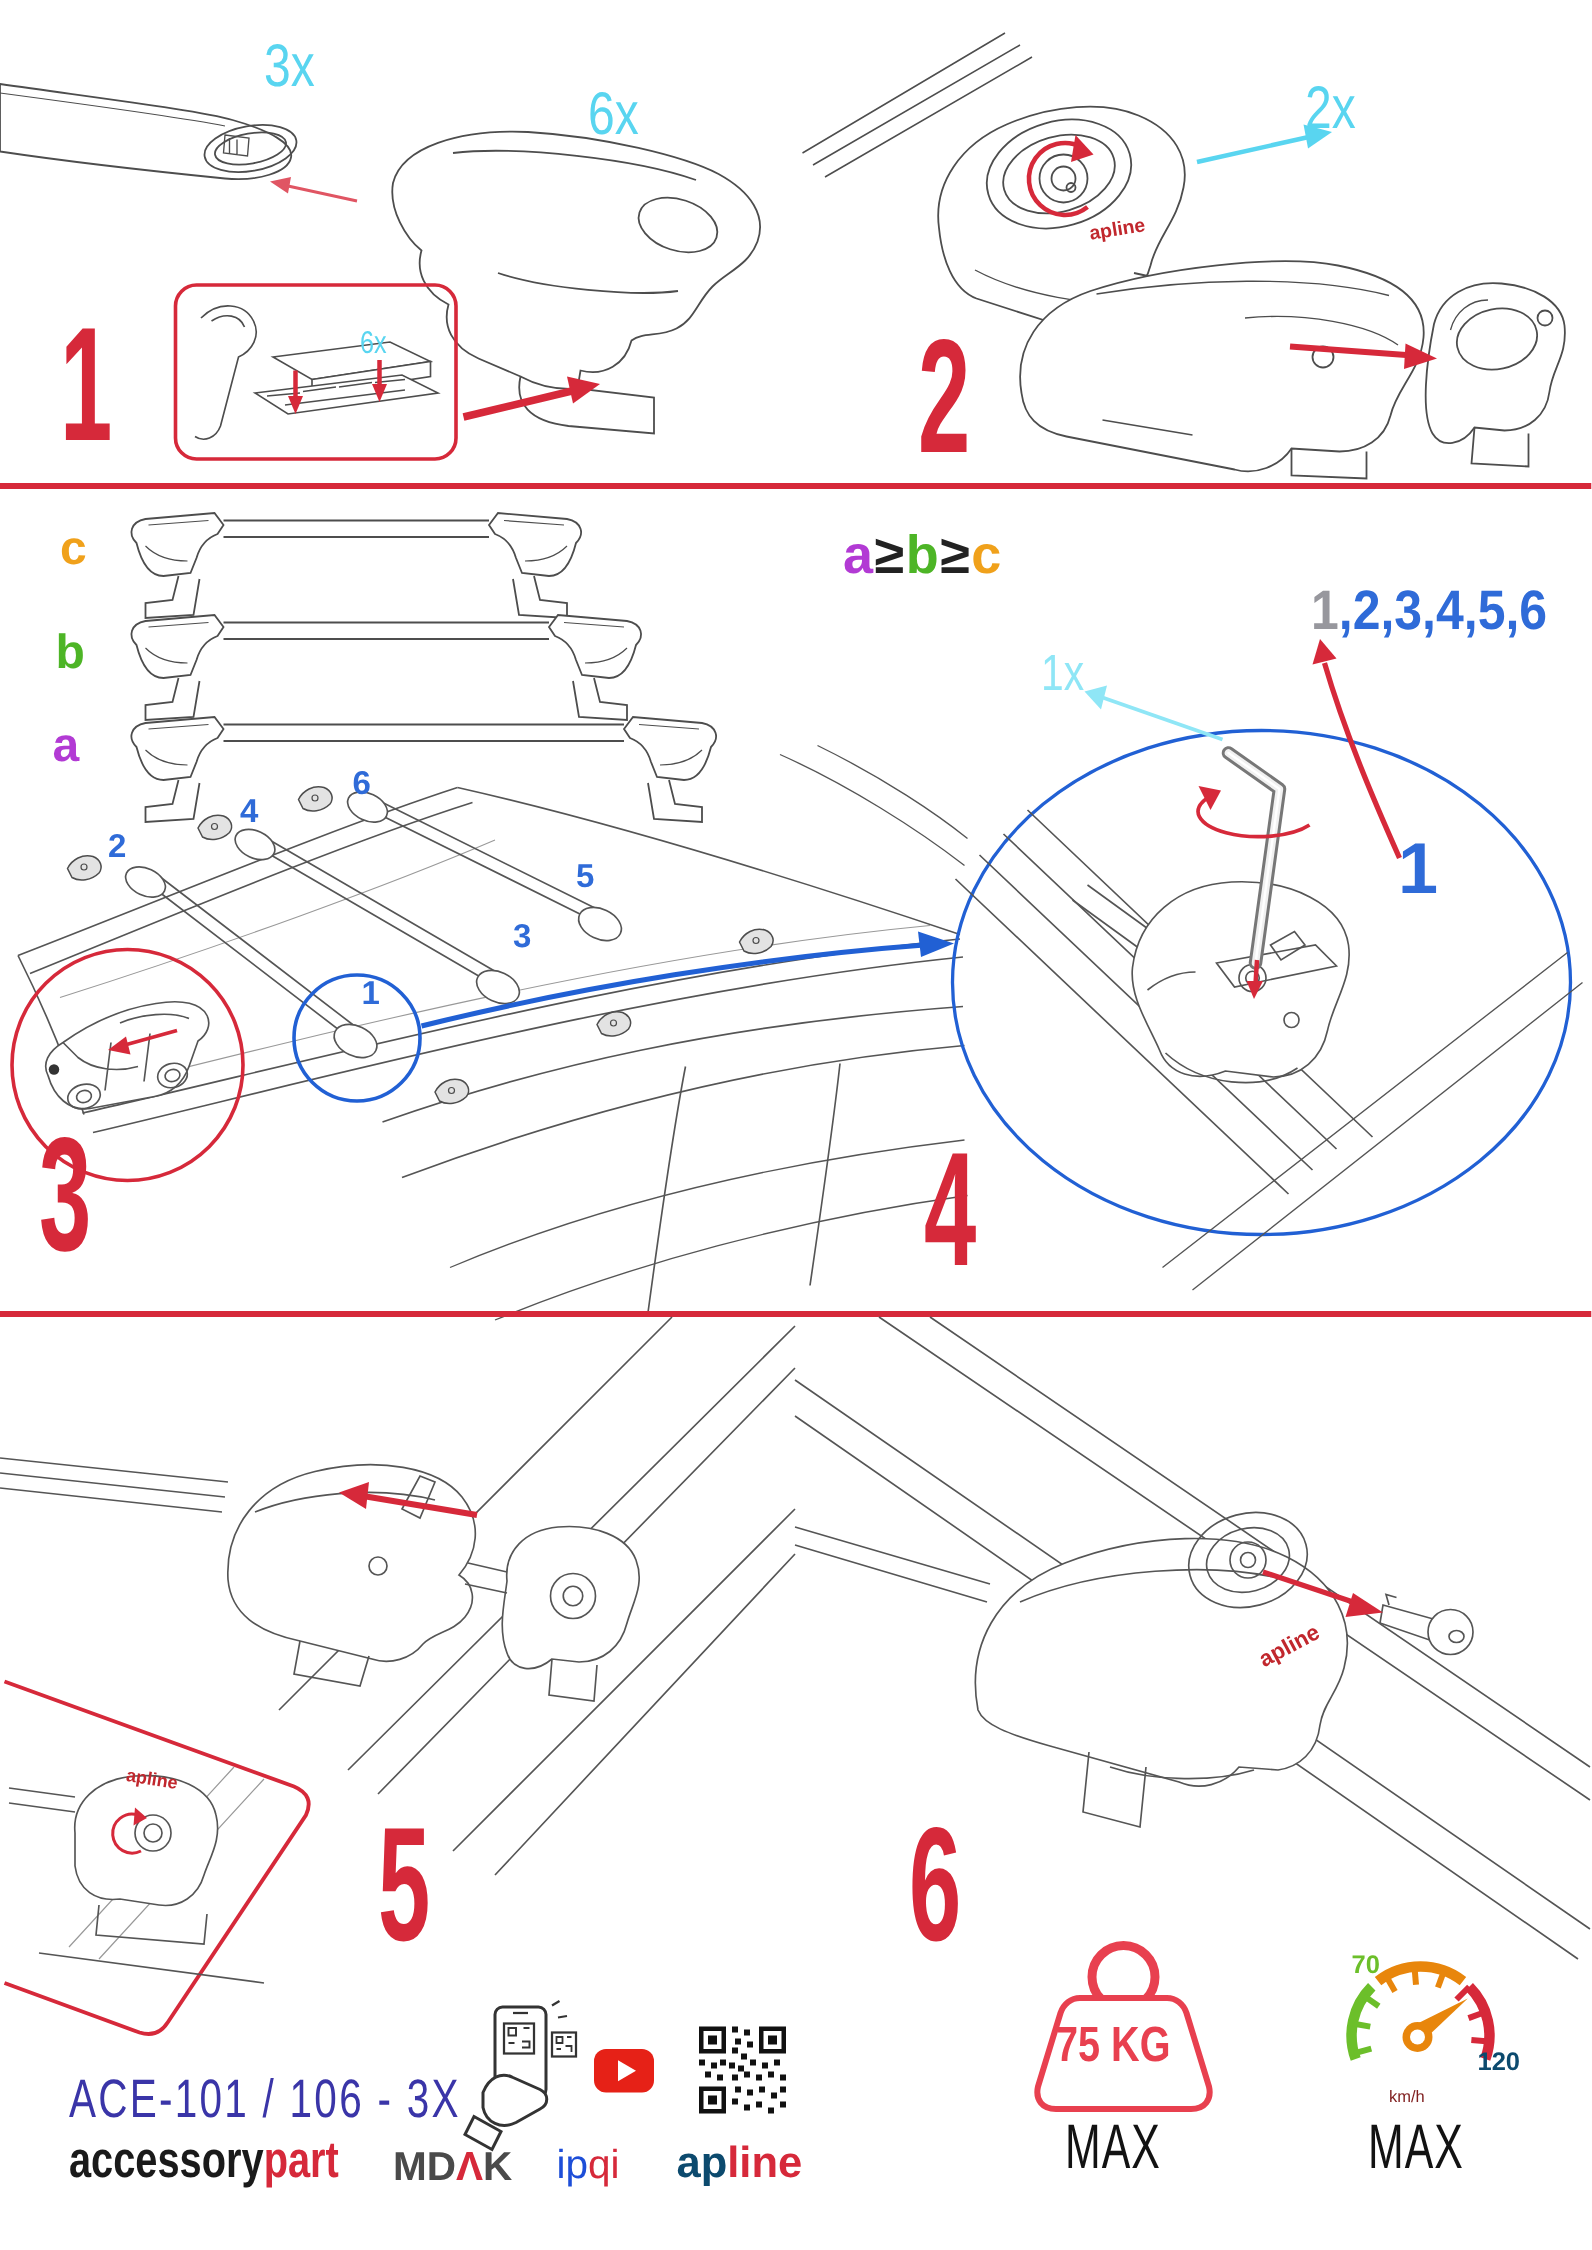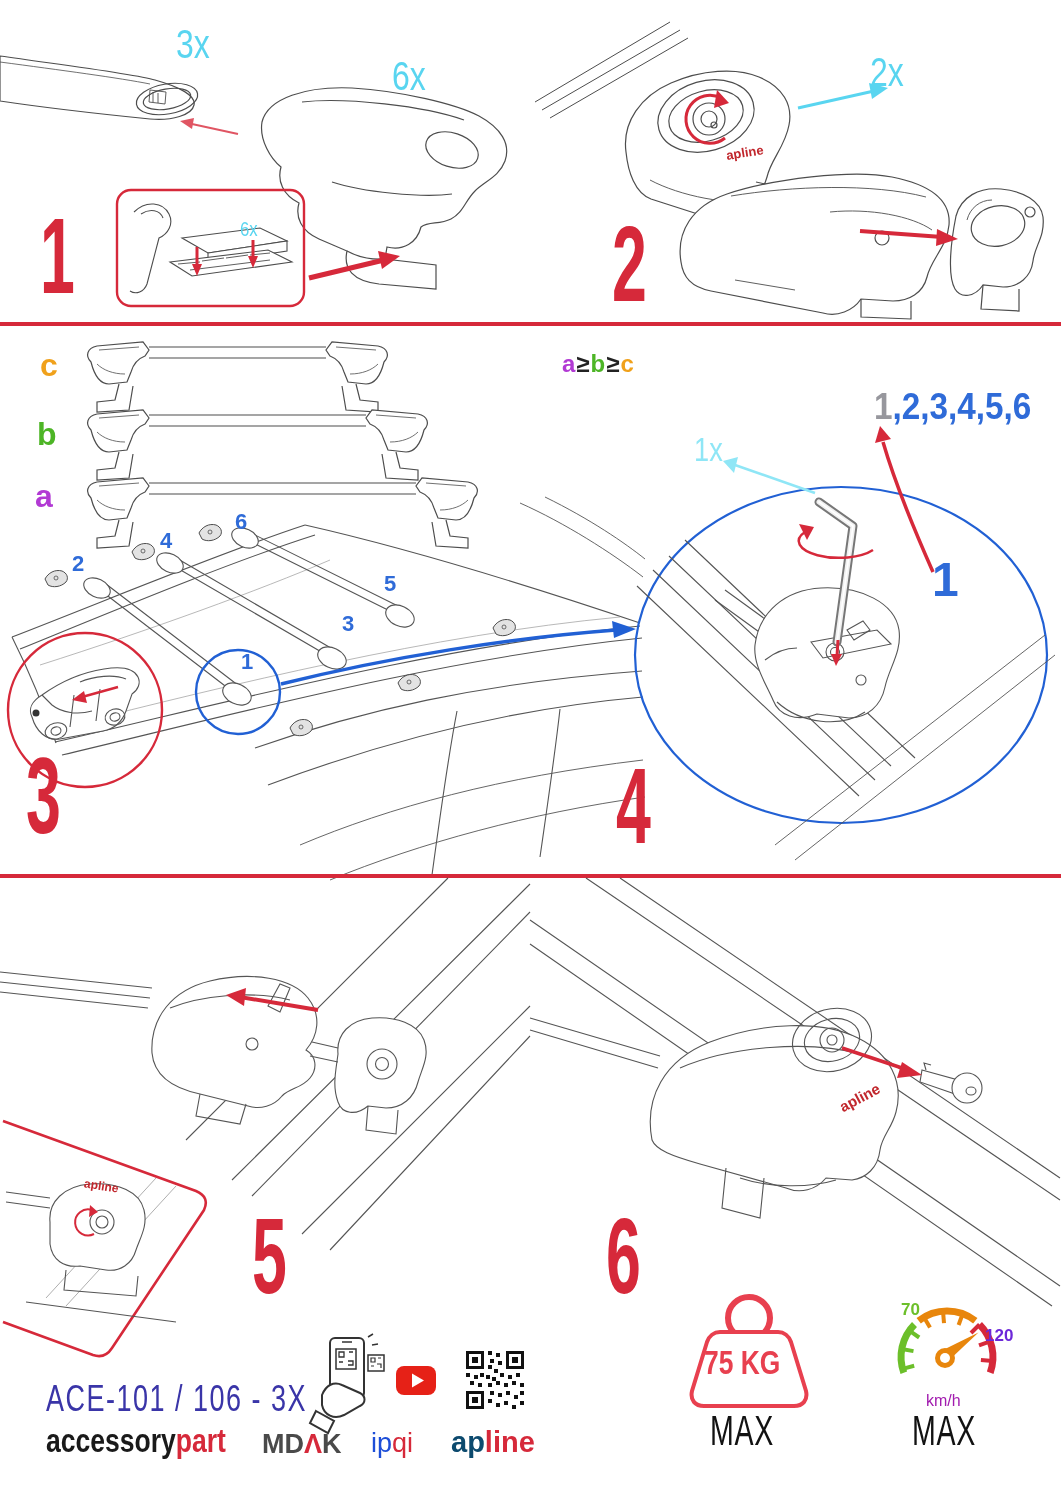--- a/index.html
+++ b/index.html
@@ -5,34 +5,34 @@
   html,body{margin:0;padding:0;background:#fff;}
   #page{position:relative;width:1061px;height:1500px;background:#fff;overflow:hidden;
         font-family:Liberation Sans, sans-serif;padding-left:41px;}
   svg{position:absolute;overflow:visible;}
   .t{position:absolute;white-space:nowrap;line-height:1;}
   .cyan{color:#59d5f0;font-size:40px;font-weight:400;transform:scaleX(.8);transform-origin:left top;}
   .cyan-sm{color:#59d5f0;font-size:21px;transform:scaleX(.8);transform-origin:left top;}
   .cyan-lt{color:#8fe6f6;font-size:34px;transform:scaleX(.8);transform-origin:left top;}
   .stepnum{color:#d6293a;font-size:108px;font-weight:700;transform:scaleX(.58);transform-origin:left top;letter-spacing:-3px;}
   .sizelbl{font-size:32px;font-weight:700;}
-  .rule{font-size:24px;font-weight:700;letter-spacing:1px;}
+  .rule{font-size:36px;font-weight:700;letter-spacing:1px;}
   .roofnum{color:#2f6bd8;font-size:22px;font-weight:700;}
   .seq{font-size:37px;font-weight:700;transform:scaleX(.9);transform-origin:left top;}
   .detailpos{color:#2f6bd8;font-size:48px;font-weight:700;}
   .brandsmall{color:#c1272d;font-size:13px;font-weight:700;}
   .divider{position:absolute;left:0;width:1061px;height:4px;background:#d6293a;}
   .code{color:#3a35a8;font-size:36px;letter-spacing:2px;transform:scaleX(.75);transform-origin:left top;}
   .accpart{font-size:34px;font-weight:700;transform:scaleX(.78);transform-origin:left top;letter-spacing:0;}
   .partner{font-size:27px;font-weight:700;color:#4a4a4a;}
   .maxlbl{color:#121212;font-size:42px;transform:scaleX(.68);transform-origin:left top;letter-spacing:1px;}
   .kg{color:#e8404f;font-size:33px;font-weight:600;transform:scaleX(.8);transform-origin:left top;}
   .sp60{color:#6cbf2a;font-size:17px;font-weight:600;}
-  .sp120{color:#6d28d9;font-size:17px;font-weight:600;}
-  .kmh{color:#a21caf;font-size:16px;}
+  .sp120{color:#0c4a6e;font-size:17px;font-weight:600;margin-top:39px;}
+  .kmh{color:#7f1d1d;font-size:11px;}
 </style>
 </head>
 <body>
 
 <div id="page">
 
   <svg style="left:0;top:0" width="530" height="325" viewBox="0 0 530 325">
     <g stroke="#4d4d4d" fill="none" stroke-width="1.2">
       <path d="M0,56 C70,66 135,74 155,80 C180,87 196,96 194,105 C192,115 172,121 150,119 C110,115 40,107 0,101 Z" fill="#fff"></path>
       <ellipse cx="167" cy="99" rx="31" ry="15" transform="rotate(-10 167 99)"></ellipse>

